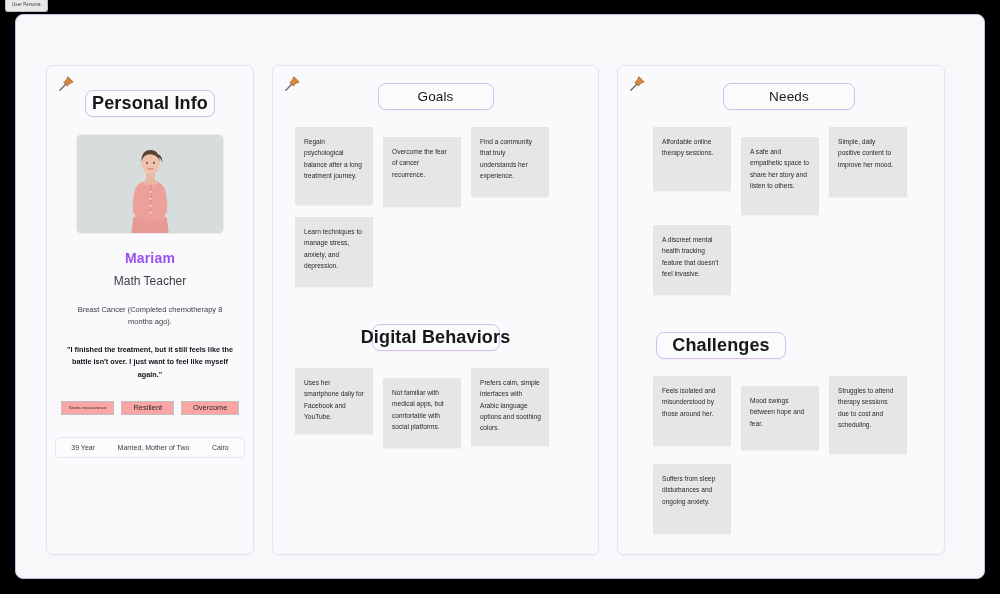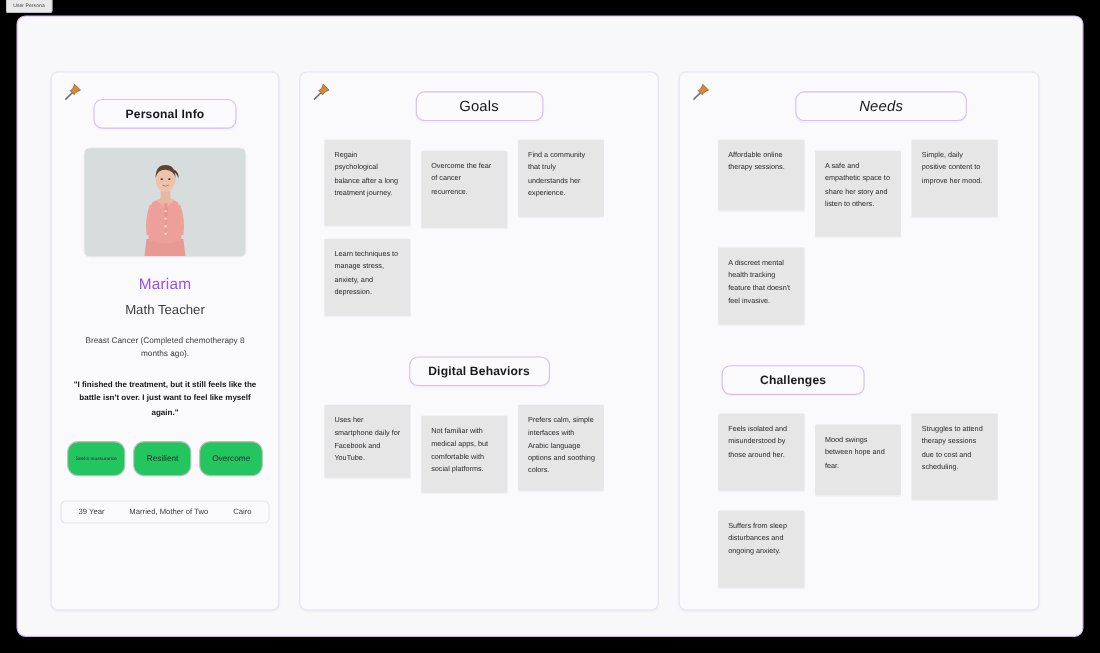--- a/index.html
+++ b/index.html
@@ -96,21 +96,21 @@
     border: 1px solid #d6bff0;
     background: #fbfafd;
     border-radius: 8px;
     height: 27px;
     display: flex;
     align-items: center;
     justify-content: center;
     box-shadow: 0 1px 1px rgba(70,40,110,0.04);
   }
   .pill-text {
-    font-size: 11px;
+    font-size: 18px;
     color: #18181b;
     font-weight: 700;
     letter-spacing: .15px;
     white-space: nowrap;
   }
   .pill.light .pill-text { font-weight: 400; font-size: 13.5px; }
 
   .pill-personal {
     width: 130px;
     margin: 24px auto 0 auto;
@@ -130,21 +130,21 @@
     background: #d6dbdc;
     overflow: hidden;
     position: relative;
   }
   .photo svg { display: block; width: 100%; height: 100%; }
 
   .pname {
     text-align: center;
     margin-top: 16px;
     font-size: 14px;
-    font-weight: 400;
+    font-weight: 700;
     color: #9b4ff0;
     letter-spacing: .2px;
   }
   .prole {
     text-align: center;
     margin-top: 6px;
     font-size: 12px;
     color: #3c3c42;
     line-height: 1.55;
   }
@@ -174,24 +174,24 @@
     line-height: 1.72;
   }
 
   .chips {
     display: flex;
     justify-content: center;
     gap: 7px;
     margin-top: 20px;
   }
   .chip {
-    background: #22c55e;
+    background: #fca5a5;
     border: 1px solid #bfbfbf;
-    border-radius: 10px;
-    height: 32px;
+    border-radius: 0;
+    height: 14px;
     padding: 0 11px;
     display: flex;
     align-items: center;
     justify-content: center;
     text-align: center;
     font-size: 7.5px;
     color: #2b2b30;
     line-height: 1.15;
     max-width: 58px;
   }
@@ -360,21 +360,21 @@
 
       <div class="panel right">
 
         <svg class="pin" viewBox="0 0 24 24">
           <path d="M14.5 2.2 L21.6 9.3 L18.4 10.6 C16.9 11.2 15.6 12.2 14.7 13.5 L13.9 14.7 L9.1 9.9 L10.3 9.1 C11.6 8.2 12.6 6.9 13.2 5.4 Z" fill="#d9883b" stroke="#a35f1d" stroke-width="1"></path>
           <path d="M11.6 12.4 L3.8 20.2" stroke="#6f6f6f" stroke-width="1.9" stroke-linecap="round"></path>
           <path d="M9.4 10.2 L13.8 14.6" stroke="#8a8a8a" stroke-width="1"></path>
         </svg>
 
         <div class="section-head">
-          <div class="pill pill-section light" style="width:156px;margin-left:105px;font-style:italic;">
+          <div class="pill pill-section light" style="width:132px;margin-left:105px;">
             <span class="pill-text">Needs</span>
           </div>
         </div>
 
         <div class="notes needs">
           <div class="note h64">Affordable online therapy sessions.</div>
           <div class="note h78 offset-lo">A safe and empathetic space to share her story and listen to others.</div>
           <div class="note h70 offset-hi">Simple, daily positive content to improve her mood.</div>
           <div class="note h70">A discreet mental health tracking feature that doesn't feel invasive.</div>
         </div>

